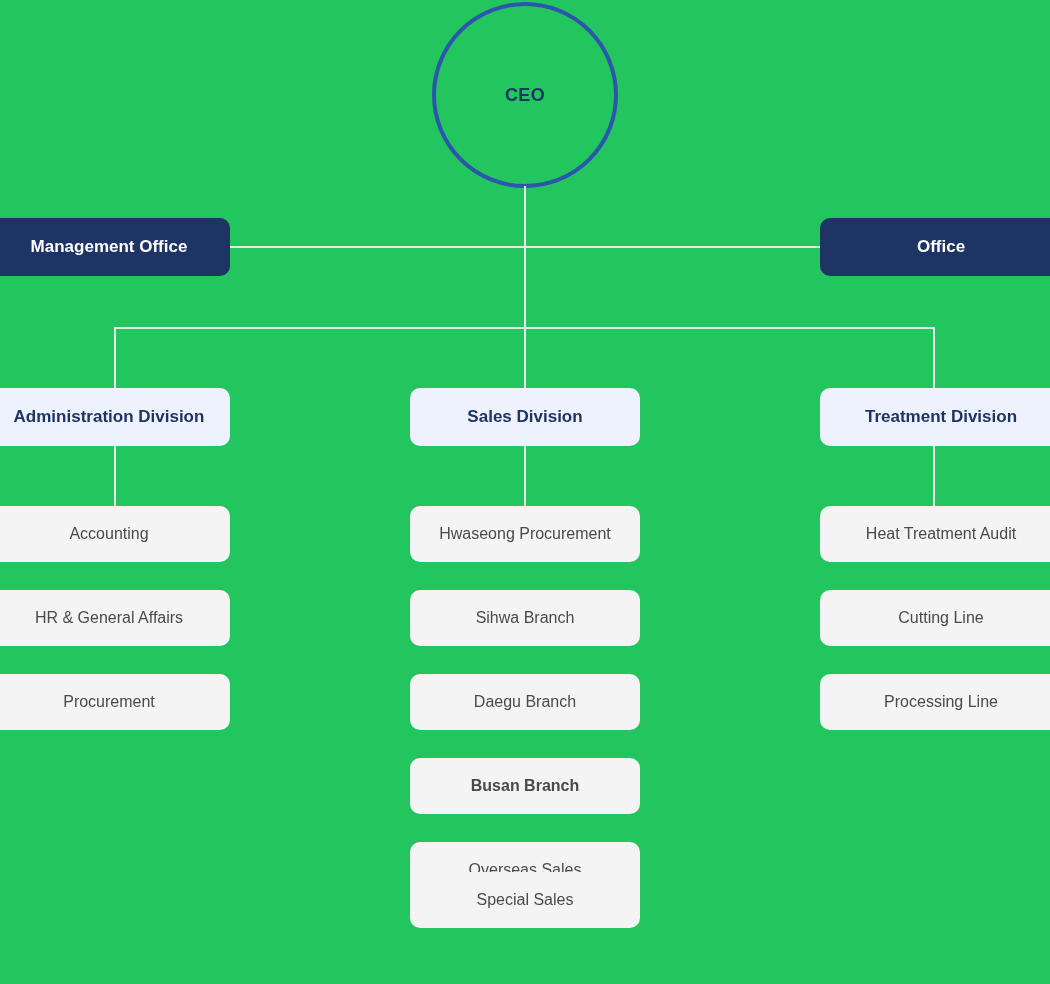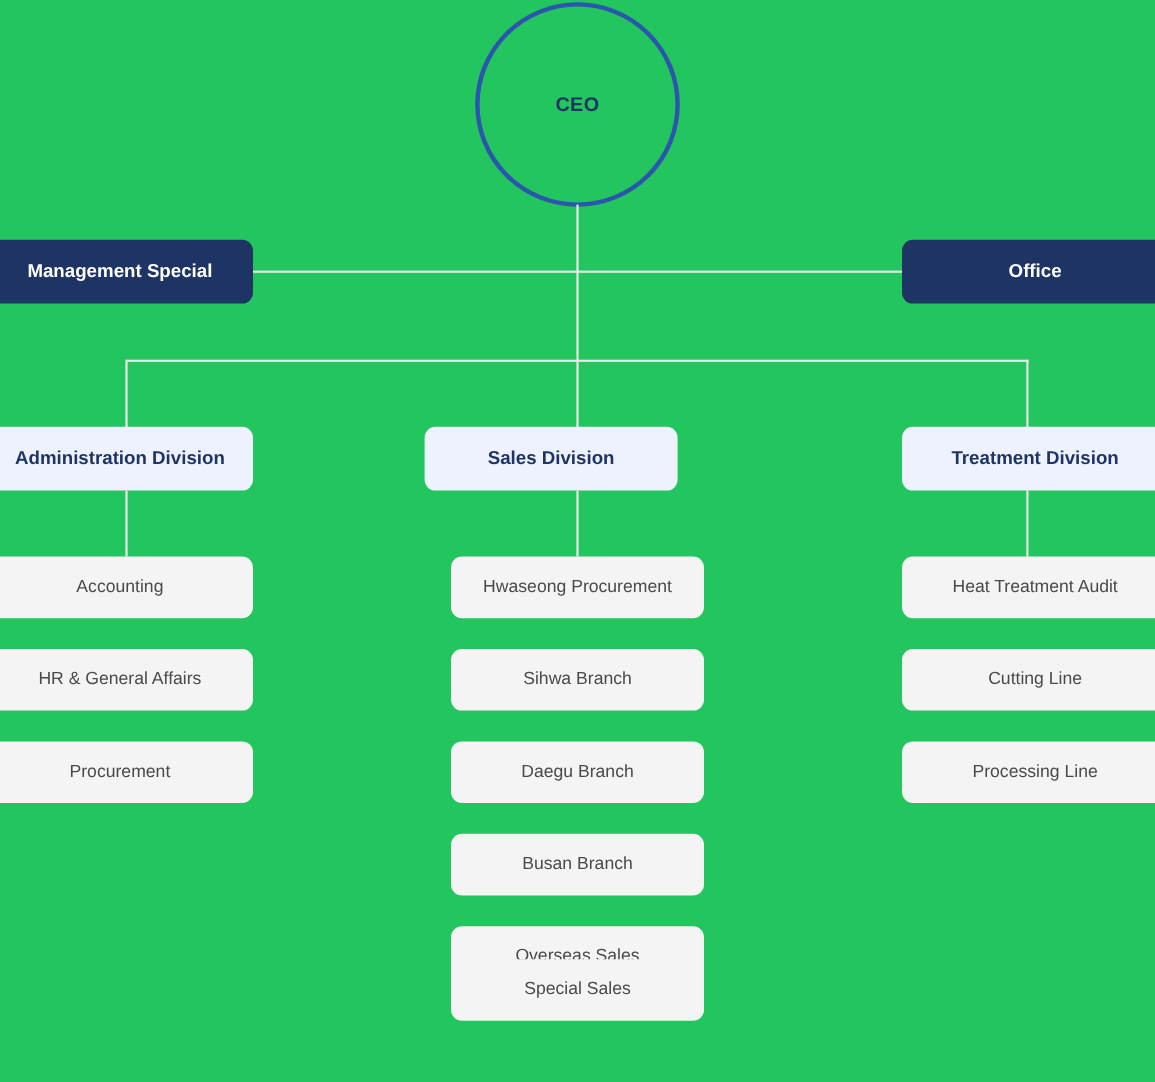--- a/index.html
+++ b/index.html
@@ -118,32 +118,32 @@
   <div class="conn conn-h" style="left:115px; top:327px; width:820px;"></div>
 
   <div class="conn conn-v" style="left:114px; top:327px; height:62px;"></div>
   <div class="conn conn-v" style="left:933px; top:327px; height:62px;"></div>
 
   <div class="conn conn-v" style="left:114px; top:446px; height:60px;"></div>
   <div class="conn conn-v" style="left:524px; top:446px; height:60px;"></div>
   <div class="conn conn-v" style="left:933px; top:446px; height:60px;"></div>
 
   <div class="node node-staff clip-left" style="left:-12px; top:218px; width:242px;">
-    <span>Management Special</span>
+    <span>Management Office</span>
   </div>
 
   <div class="node node-staff clip-right" style="left:820px; top:218px; width:242px;">
     <span>Office</span>
   </div>
 
   <div class="node node-division clip-left" style="left:-12px; top:388px; width:242px;">
     <span>Administration Division</span>
   </div>
 
-  <div class="node node-division" style="left:386px; top:388px; width:230px;">
+  <div class="node node-division" style="left:410px; top:388px; width:230px;">
     <span>Sales Division</span>
   </div>
 
   <div class="node node-division clip-right" style="left:820px; top:388px; width:242px;">
     <span>Treatment Division</span>
   </div>
 
   <div class="node node-leaf clip-left" style="left:-12px; top:506px; width:242px;">
     <span>Accounting</span>
   </div>
@@ -156,21 +156,21 @@
 
   <div class="node node-leaf" style="left:410px; top:506px; width:230px;">
     <span>Hwaseong Procurement</span>
   </div>
   <div class="node node-leaf" style="left:410px; top:674px; width:230px;">
     <span>Daegu Branch</span>
   </div>
   <div class="node node-leaf" style="left:410px; top:590px; width:230px;">
     <span>Sihwa Branch</span>
   </div>
-  <div class="node node-leaf" style="left:410px; top:758px; width:230px;">
+  <div class="node node-leaf" style="left:410px; top:758px; width:230px;font-weight:bold;">
     <span>Busan Branch</span>
   </div>
   <div class="node node-leaf" style="left:410px; top:842px; width:230px;padding-left:12px;">
     <span>Overseas Sales</span>
   </div>
   <div class="node node-leaf" style="left:410px; top:872px; width:230px;">
     <span>Special Sales</span>
   </div>
 
   <div class="node node-leaf clip-right" style="left:820px; top:506px; width:242px;">

